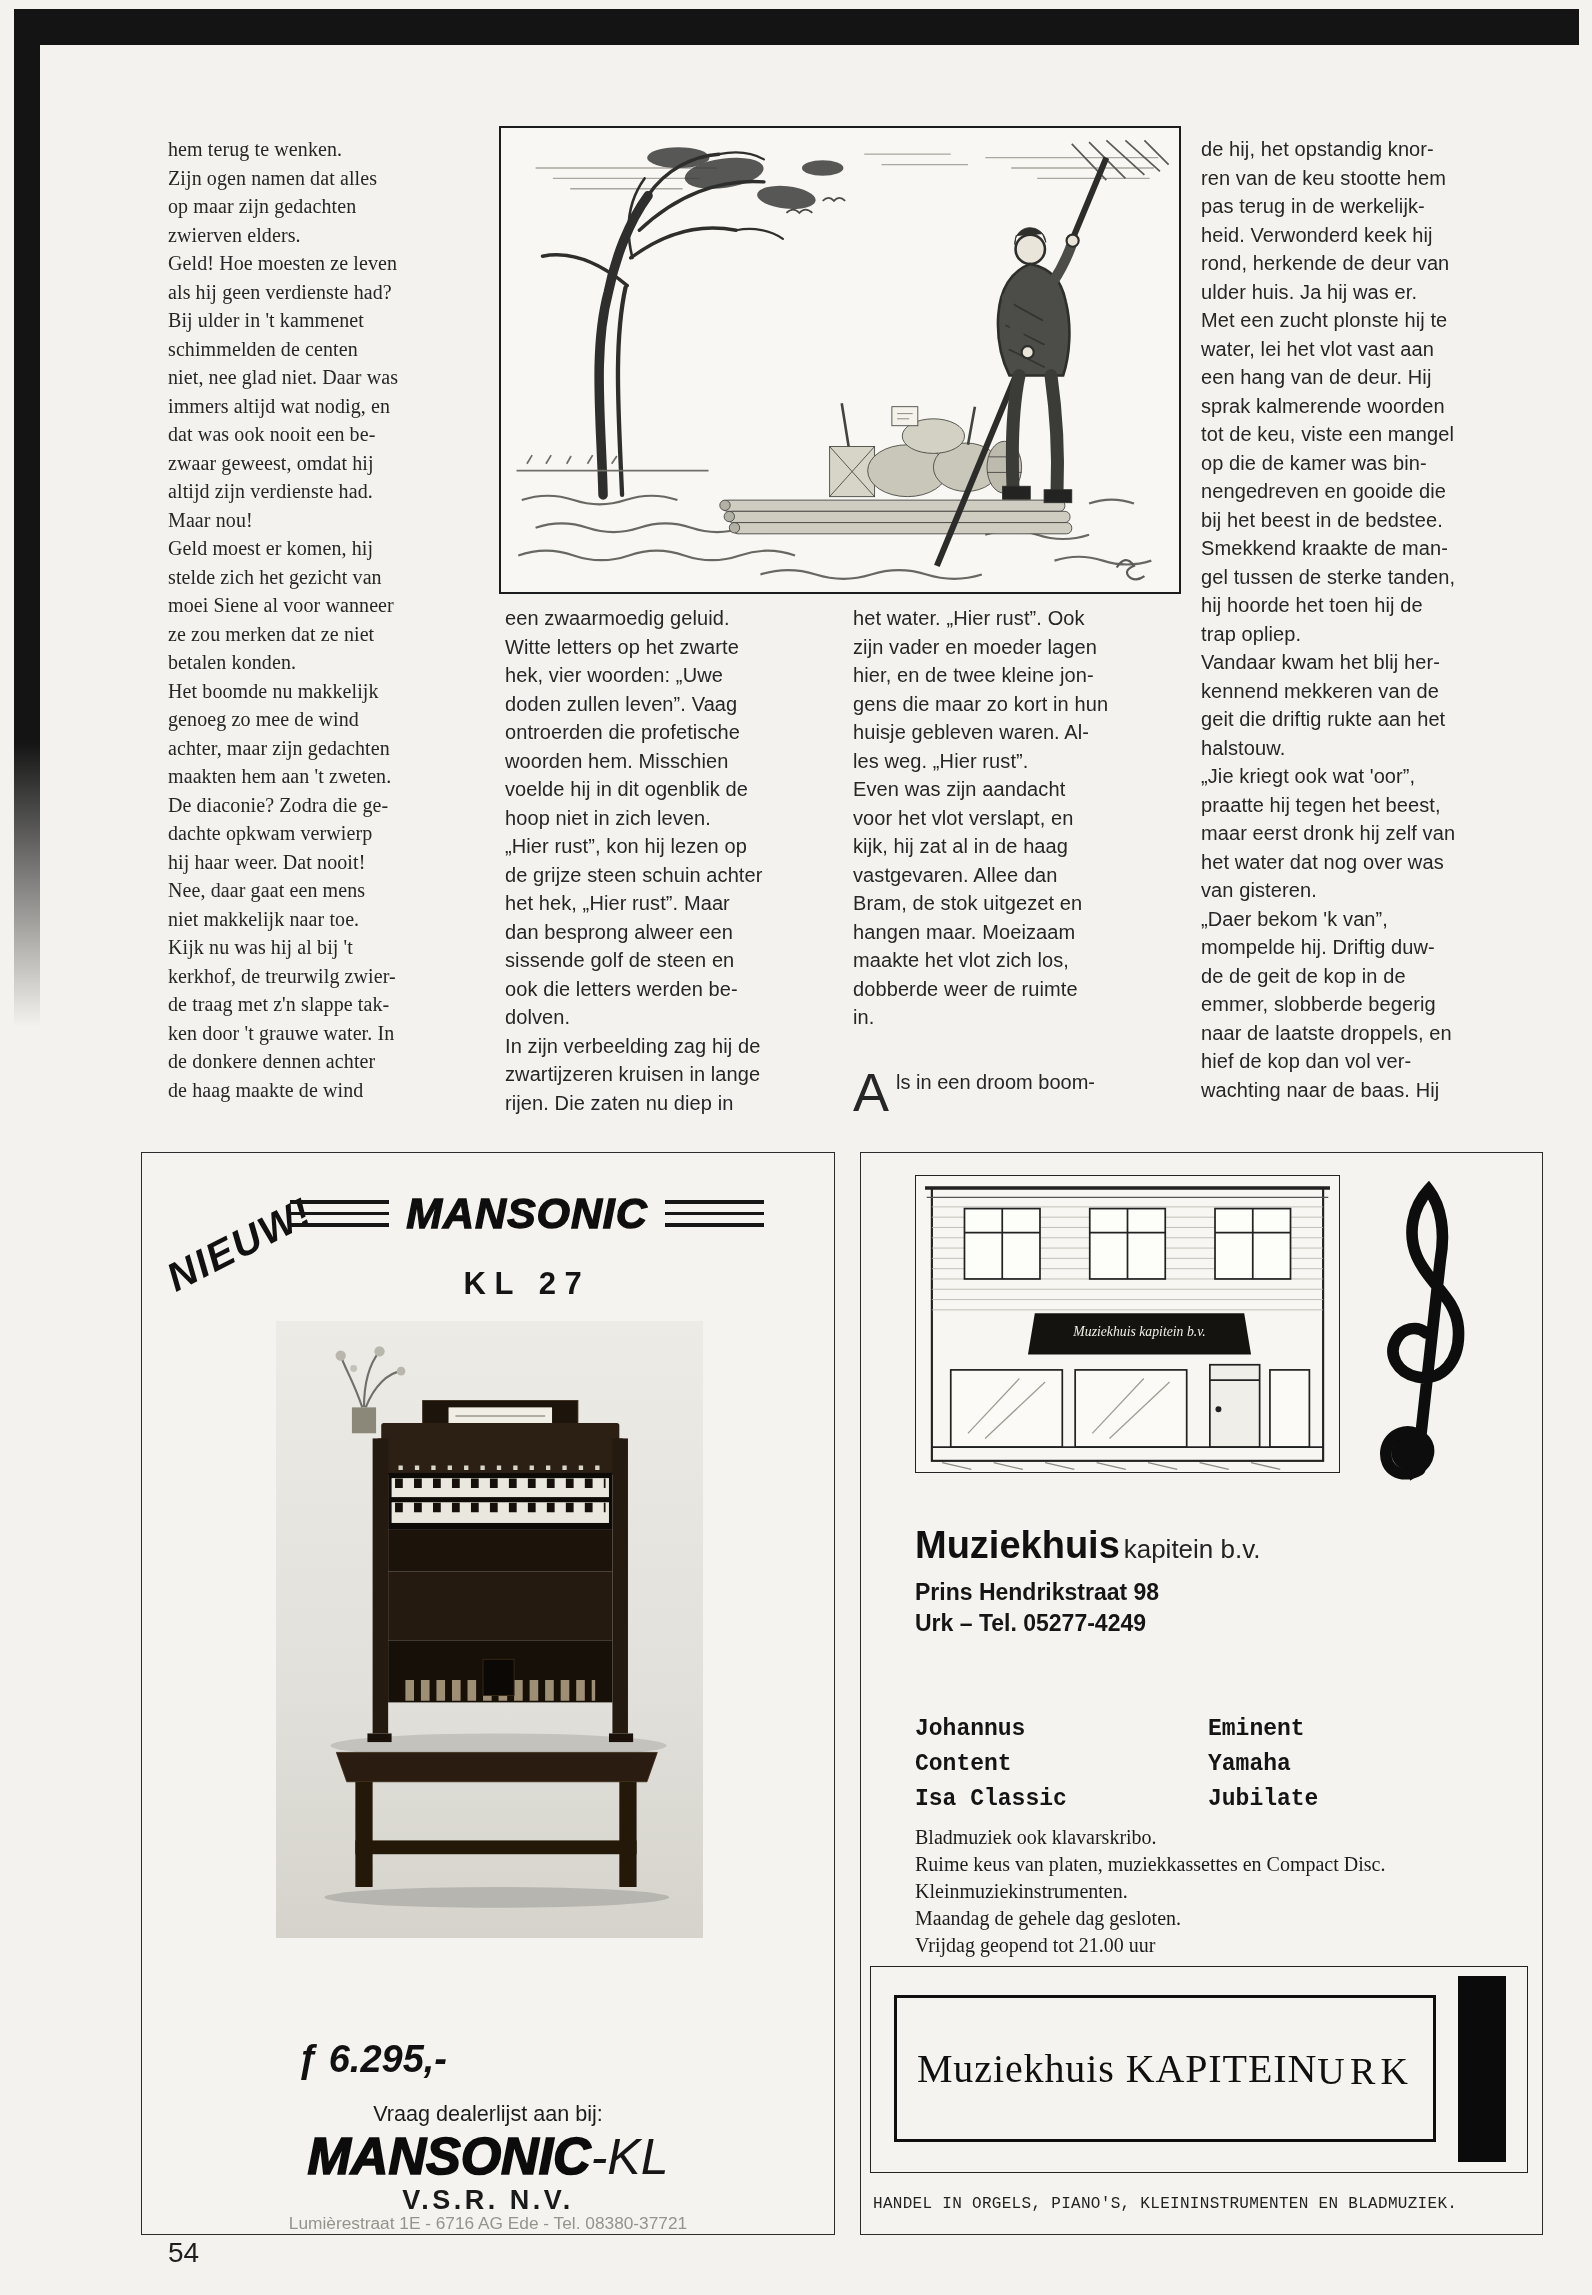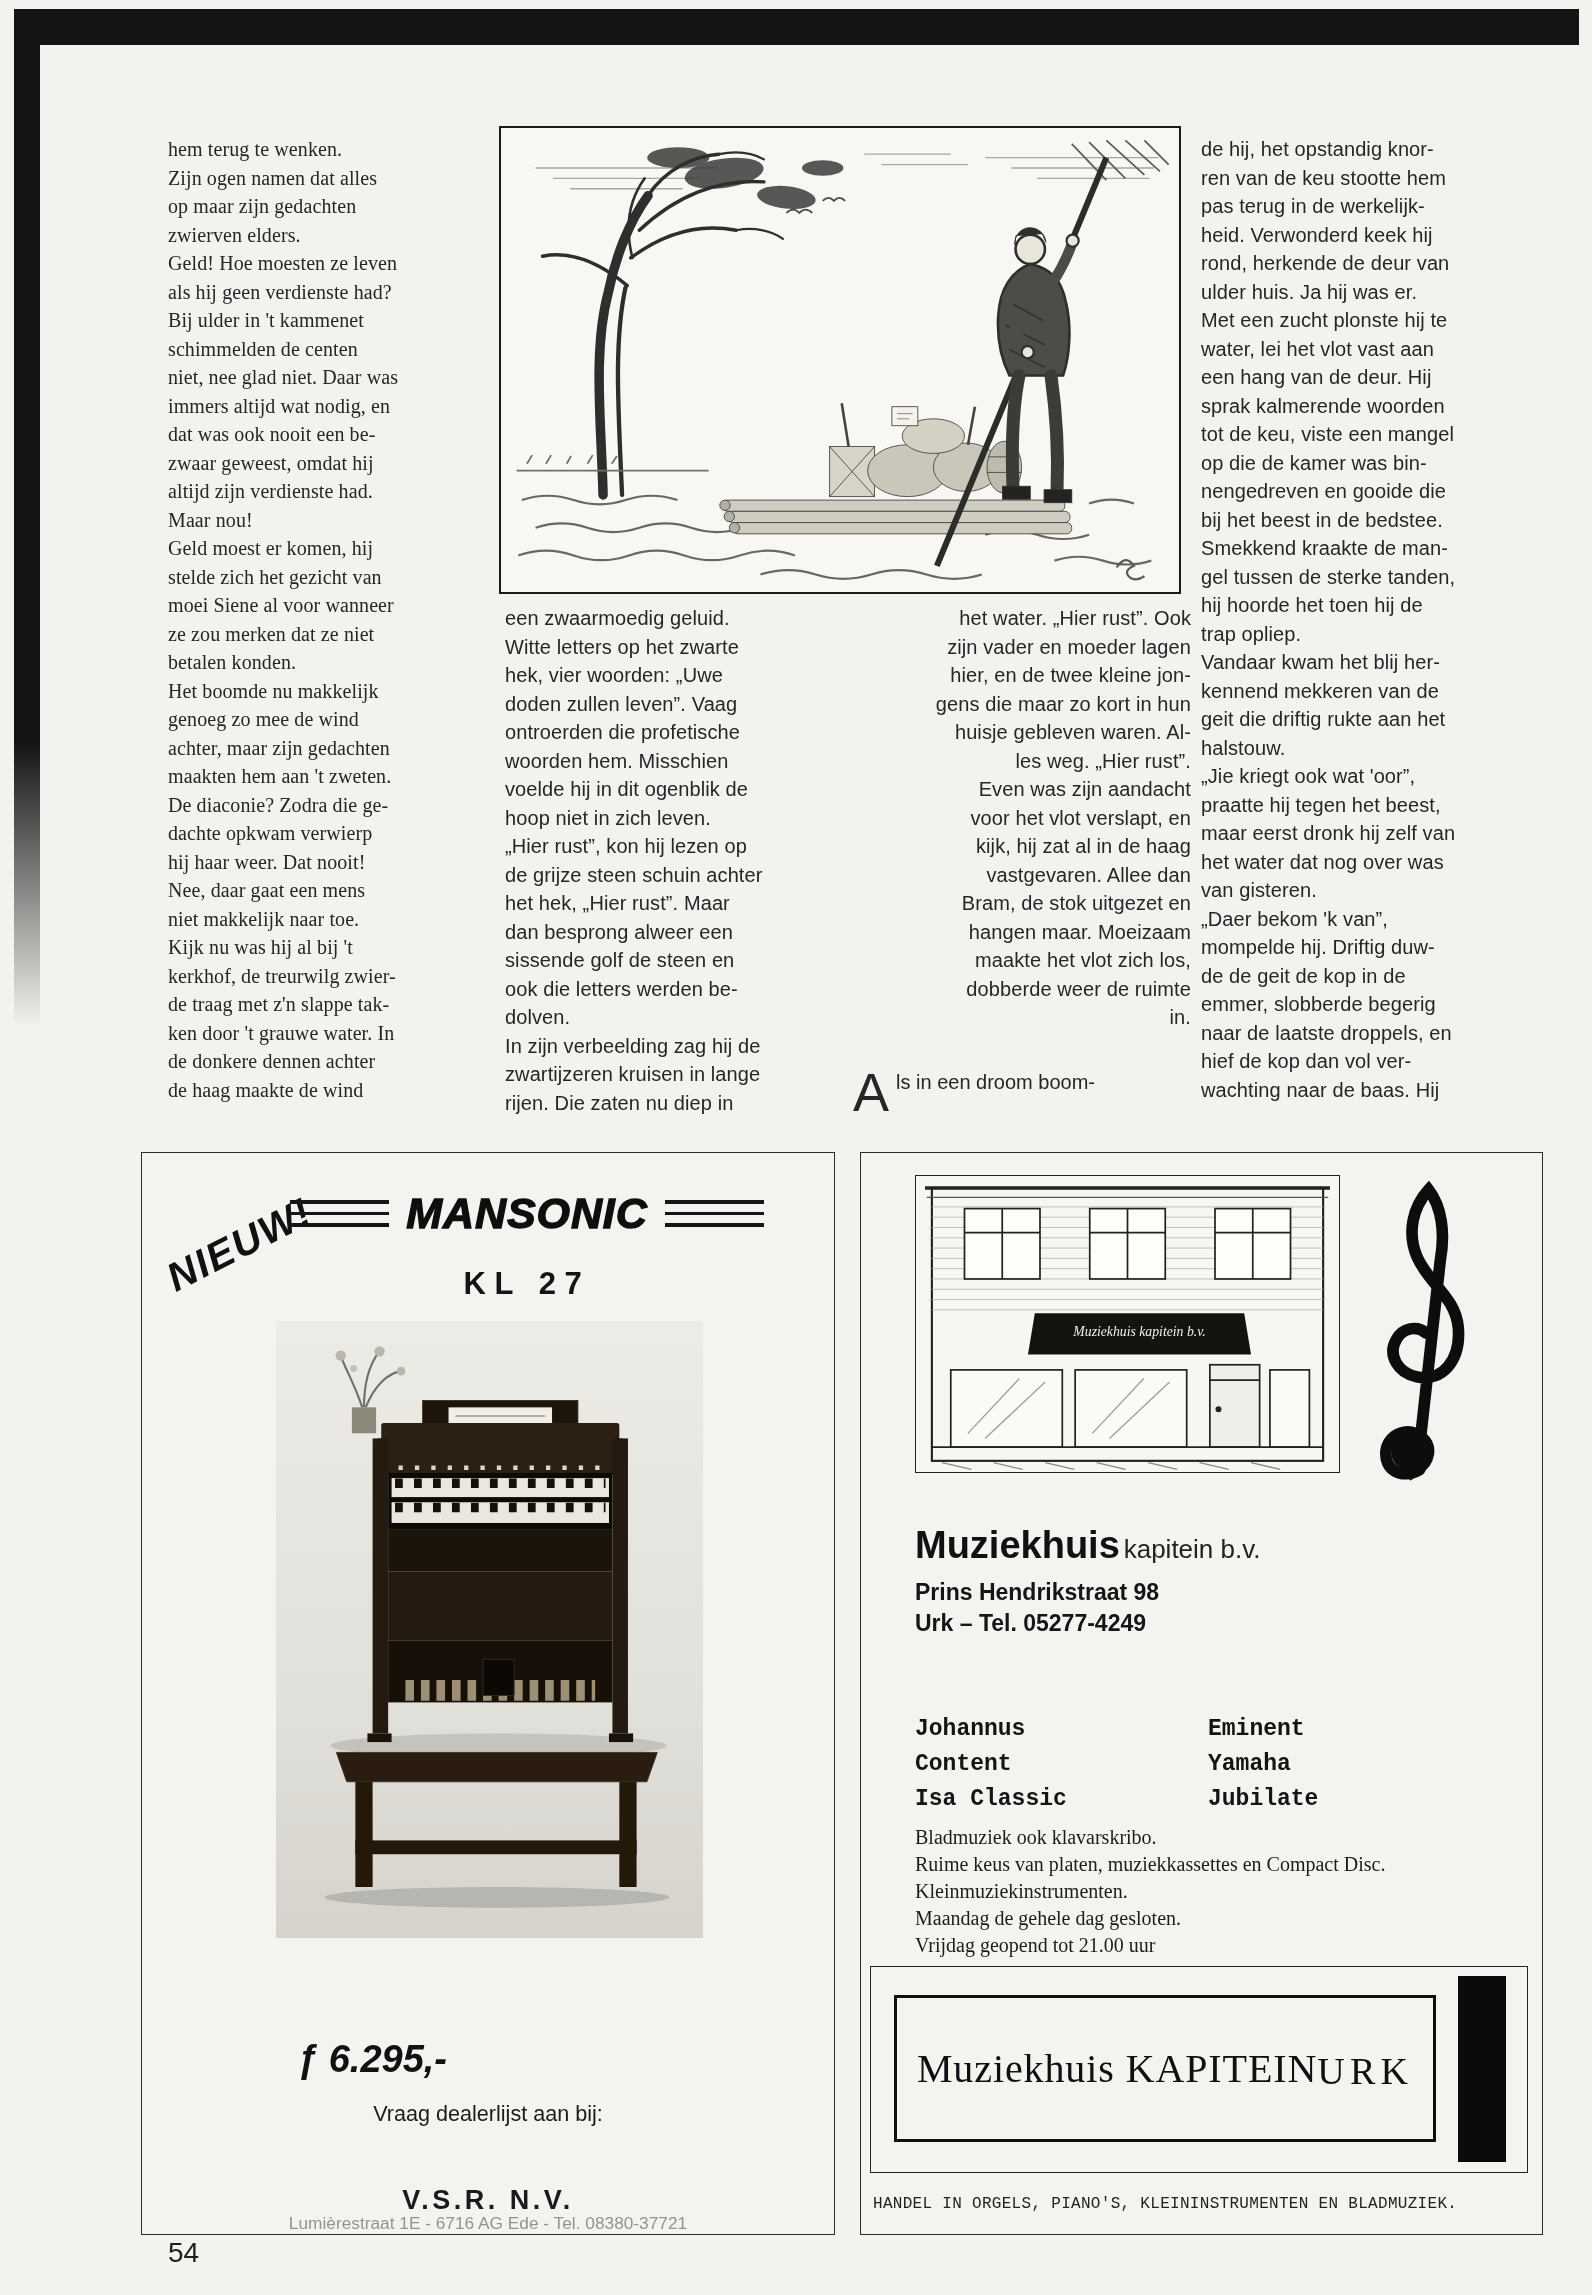--- a/index.html
+++ b/index.html
@@ -5,21 +5,21 @@
   html,body{margin:0;padding:0;background:#ffffff;}
   .page{position:relative;width:1592px;height:2295px;background:#f3f2ee;overflow:hidden;
         font-family:"Liberation Sans",sans-serif;color:#232323;}
   .scan-top{position:absolute;left:14px;top:8.6px;width:1565px;height:36px;background:#141414;}
   .scan-left{position:absolute;left:14px;top:8.6px;width:26px;height:1018px;
              background:linear-gradient(#141414 72%,rgba(20,20,20,0));}
   .acol{position:absolute;width:338px;font-size:20px;line-height:28.5px;white-space:pre-line;
         letter-spacing:0.1px;color:#262626;}
   .col1{left:168px;top:135px;font-family:Liberation Serif, serif;}
   .col2{left:505px;top:604px;}
-  .col3{left:853px;top:604px;text-align:right;}
+  .col3{left:853px;top:604px;}
   .col3b{position:absolute;left:853px;top:1068px;width:338px;font-size:20px;line-height:28.5px;color:#262626;}
   .dropcap{float:left;font-size:54px;line-height:48px;padding-right:7px;font-weight:400;}
   .col4{left:1201px;top:135px;}
   .illus{position:absolute;left:499px;top:126px;width:682px;height:468px;border:2.6px solid #1c1c1c;
          background:#f8f7f3;box-sizing:border-box;}
   .illus svg{display:block;width:100%;height:100%;}
 
   .ad{position:absolute;top:1152px;height:1083px;border:1.7px solid #2b2b2b;background:#f4f3ef;box-sizing:border-box;}
   .ad-left{left:141px;width:694px;}
   .ad-right{left:860px;width:683px;}
@@ -326,20 +326,23 @@
           <rect x="92" y="534" width="20" height="122" fill="#241808"></rect>
           <rect x="398" y="534" width="20" height="122" fill="#241808"></rect>
           <rect x="92" y="602" width="326" height="16" fill="#241808"></rect>
           <ellipse cx="256" cy="668" rx="200" ry="12" fill="rgba(0,0,0,0.15)"></ellipse>
         </g>
       </svg>
     </div>
 
     <div class="price">ƒ 6.295,-</div>
     <div class="dealer">Vraag dealerlijst aan bij:</div>
+    <div class="mansonic-kl">
+      <span class="mkl-main">MANSONIC</span><span class="mkl-suffix">-KL</span>
+    </div>
     <div class="vsr">V.S.R. N.V.</div>
     <div class="mans-addr">Lumièrestraat 1E - 6716 AG Ede - Tel. 08380-37721</div>
   </div>
 
   <div class="ad ad-right">
     <div class="shop-frame">
       <svg viewBox="0 0 492 345">
         <rect x="18" y="14" width="456" height="318" fill="#f7f6f2" stroke="#222" stroke-width="2.5"></rect>
         <line x1="10" y1="14" x2="482" y2="14" stroke="#222" stroke-width="4"></line>
         <line x1="12" y1="25" x2="480" y2="25" stroke="#555" stroke-width="1.5"></line>

